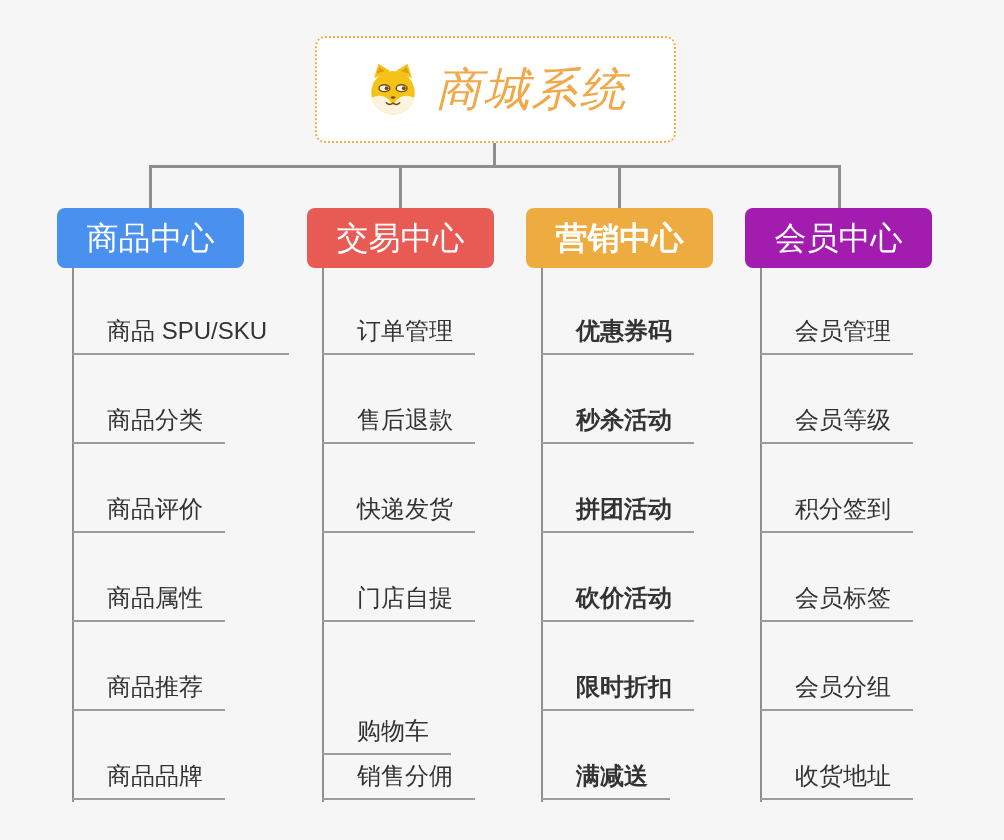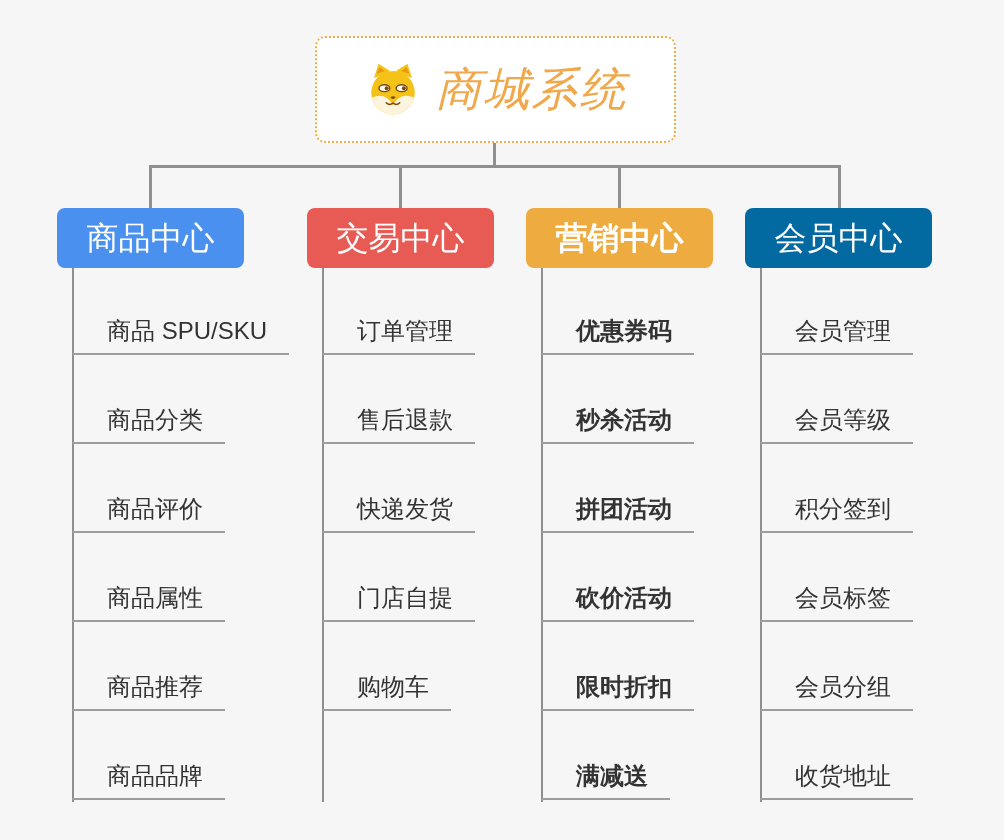--- a/index.html
+++ b/index.html
@@ -87,36 +87,37 @@
     <div class="leaf r5" style="border-bottom-color: rgb(156, 156, 156);">商品品牌</div>
   </div>
 
   <div class="branch b1">
     <div class="branch-header" style="background-color: rgb(232, 90, 84);">交易中心</div>
     <div class="trunk" style="background-color: rgb(143, 143, 143);"></div>
     <div class="leaf r0" style="border-bottom-color: rgb(156, 156, 156);">订单管理</div>
     <div class="leaf r1" style="border-bottom-color: rgb(156, 156, 156);">售后退款</div>
     <div class="leaf r2" style="border-bottom-color: rgb(156, 156, 156);">快递发货</div>
     <div class="leaf r3" style="border-bottom-color: rgb(156, 156, 156);">门店自提</div>
-    <div class="leaf r4" style="border-bottom-color: rgb(156, 156, 156);">购物车</div>
+    <div class="leaf r4" style="border-bottom-color: rgb(156, 156, 156); margin-top: 44px;">购物车</div>
+    <div class="leaf r5" style="border-bottom-color: rgb(156, 156, 156);">销售分佣</div>
   </div>
 
   <div class="branch b2">
     <div class="branch-header" style="background-color: rgb(237, 171, 64);">营销中心</div>
     <div class="trunk" style="background-color: rgb(143, 143, 143);"></div>
     <div class="leaf r0" style="border-bottom-color: rgb(156, 156, 156);">优惠券码</div>
     <div class="leaf r1" style="border-bottom-color: rgb(156, 156, 156);">秒杀活动</div>
     <div class="leaf r2" style="border-bottom-color: rgb(156, 156, 156);">拼团活动</div>
     <div class="leaf r3" style="border-bottom-color: rgb(156, 156, 156);">砍价活动</div>
     <div class="leaf r4" style="border-bottom-color: rgb(156, 156, 156);">限时折扣</div>
     <div class="leaf r5" style="border-bottom-color: rgb(156, 156, 156);">满减送</div>
   </div>
 
   <div class="branch b3">
-    <div class="branch-header" style="background-color: #0369a1;">会员中心</div>
+    <div class="branch-header" style="background-color: #a21caf;">会员中心</div>
     <div class="trunk" style="background-color: rgb(143, 143, 143);"></div>
     <div class="leaf r0" style="border-bottom-color: rgb(156, 156, 156);">会员管理</div>
     <div class="leaf r1" style="border-bottom-color: rgb(156, 156, 156);">会员等级</div>
     <div class="leaf r2" style="border-bottom-color: rgb(156, 156, 156);">积分签到</div>
     <div class="leaf r3" style="border-bottom-color: rgb(156, 156, 156);">会员标签</div>
     <div class="leaf r4" style="border-bottom-color: rgb(156, 156, 156);">会员分组</div>
     <div class="leaf r5" style="border-bottom-color: rgb(156, 156, 156);">收货地址</div>
   </div>
 
 </div>

